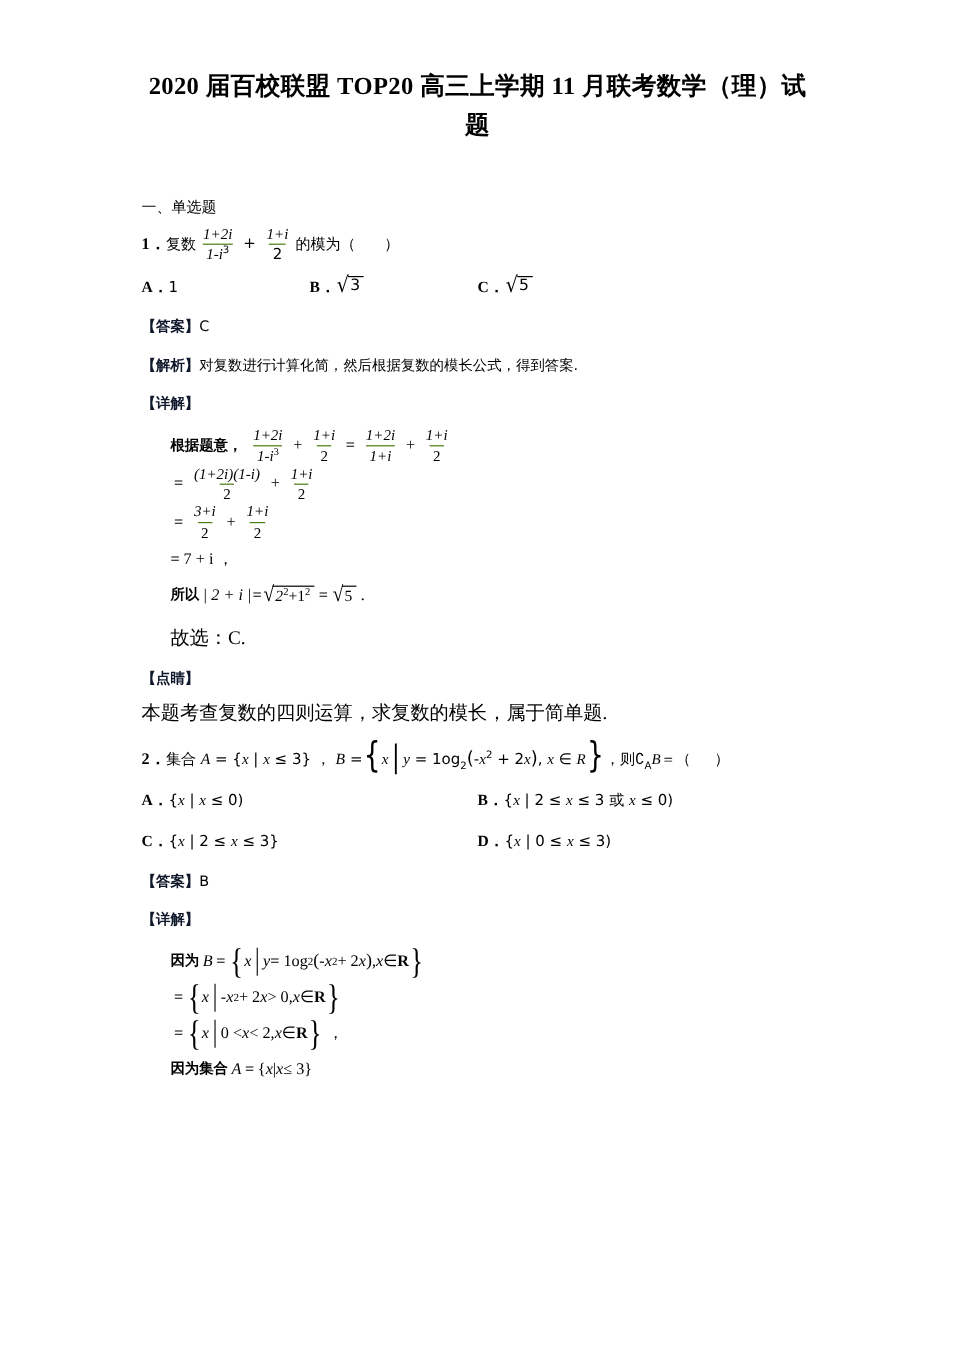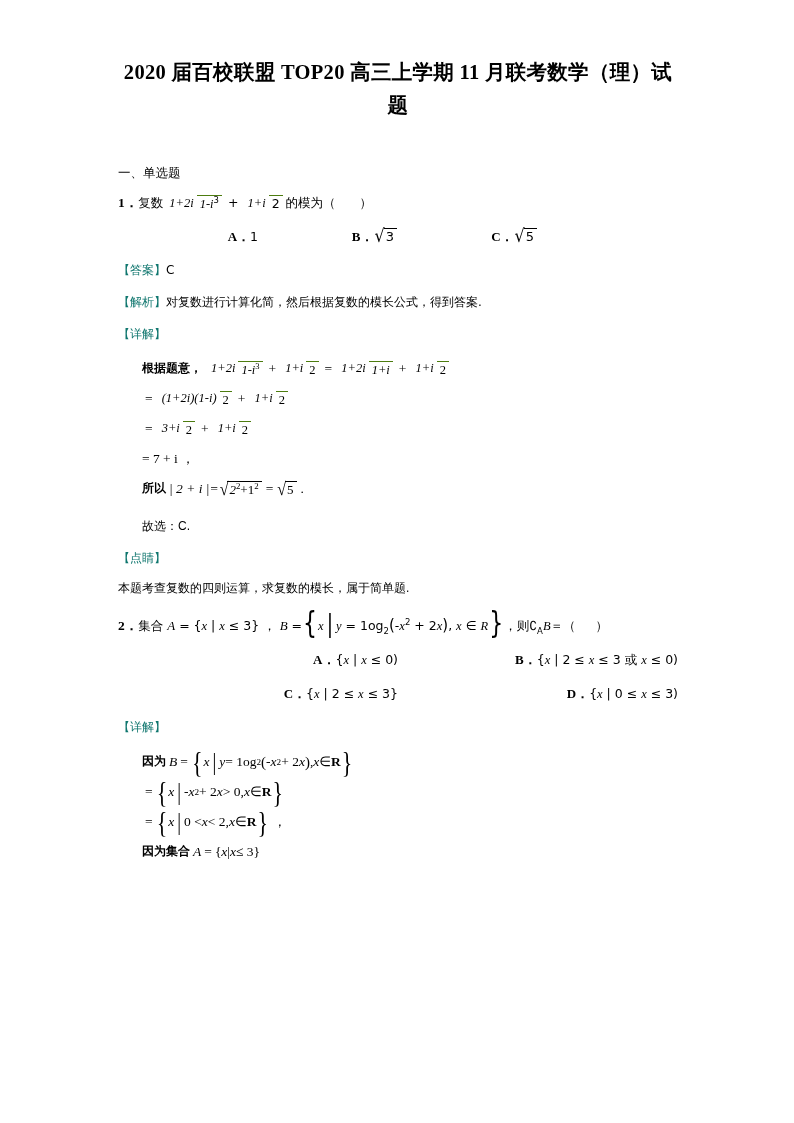--- a/index.html
+++ b/index.html
@@ -54,44 +54,43 @@
     font-family: "Liberation Serif", serif;
     font-weight: bold;
     font-size: 13.5px;
   }
   .opts {
     font-family: "DejaVu Sans", sans-serif;
     font-size: 12.5px;
     line-height: 30px;
     display: flex;
     margin-top: 4px;
-    text-align: right;
   }
   .opts.four > span { width: 25%; display: inline-block; }
   .opts.two > span { width: 50%; display: inline-block; }
   .opt-letter {
     font-family: "Liberation Serif", serif;
     font-weight: bold;
     font-size: 13px;
   }
   .ans-line {
     font-family: "DejaVu Sans", sans-serif;
     font-size: 12px;
     line-height: 28px;
     margin-top: 4px;
   }
   .tag {
-    color: #0f766e;
-    font-weight: normal;
+    color: #0f172a;
+    font-weight: bold;
     font-family: "DejaVu Sans", sans-serif;
     font-size: 12px;
   }
   .body-line {
-    font-family: Liberation Sans, sans-serif;
-    font-size: 12px;
+    font-family: Liberation Serif, serif;
+    font-size: 16px;
     line-height: 28px;
     margin-top: 2px;
   }
   .math-block {
     margin-top: 6px;
     margin-left: 24px;
   }
   .math-row {
     display: flex;
     align-items: center;
@@ -102,21 +101,21 @@
   }
   .math-row .lead {
     font-family: "DejaVu Sans", sans-serif;
     font-size: 12px;
     margin-right: 3px;
     font-weight: bold;
   }
   .mi { font-style: italic; font-family: "Liberation Serif", serif; }
   .frac {
     display: inline-flex;
-    flex-direction: row;
+    flex-direction: column;
     align-items: center;
     vertical-align: middle;
     margin: 0 3px;
     font-size: 12.5px;
     line-height: 1.15;
   }
   .frac .num { padding: 0 3px 1px 3px; }
   .frac .den { padding: 1px 3px 0 3px; border-top: 1px solid #4d7c0f; }
   .sqrt {
     display: inline-flex;
@@ -281,20 +280,23 @@
 
     <div class="opts two">
       <span><span class="opt-letter">A．</span><span>{<span class="mi">x</span> | <span class="mi">x</span> ≤ 0)</span></span>
       <span><span class="opt-letter">B．</span><span>{<span class="mi">x</span> | 2 ≤ <span class="mi">x</span> ≤ 3 或 <span class="mi">x</span> ≤ 0)</span></span>
     </div>
     <div class="opts two">
       <span><span class="opt-letter">C．</span><span>{<span class="mi">x</span> | 2 ≤ <span class="mi">x</span> ≤ 3}</span></span>
       <span><span class="opt-letter">D．</span><span>{<span class="mi">x</span> | 0 ≤ <span class="mi">x</span> ≤ 3)</span></span>
     </div>
 
+    <div class="ans-line">
+      <span class="tag">【答案】</span><span>B</span>
+    </div>
 
 
     <div class="ans-line">
       <span class="tag">【详解】</span>
     </div>
 
     <div class="math-block">
       <div class="math-row">
         <span class="lead">因为</span>
         <span class="mi">B</span><span class="op">=</span><span class="bigbrace">{</span><span class="mi">x</span><span class="bigbar">|</span><span class="mi">y</span> = 1og<sub>2</sub><span style="font-size:15px;">(</span>-<span class="mi">x</span><sup>2</sup> + 2<span class="mi">x</span><span style="font-size:15px;">)</span>, <span class="mi">x</span> ∈ <span style="font-weight:bold;">R</span><span class="bigbrace">}</span>

